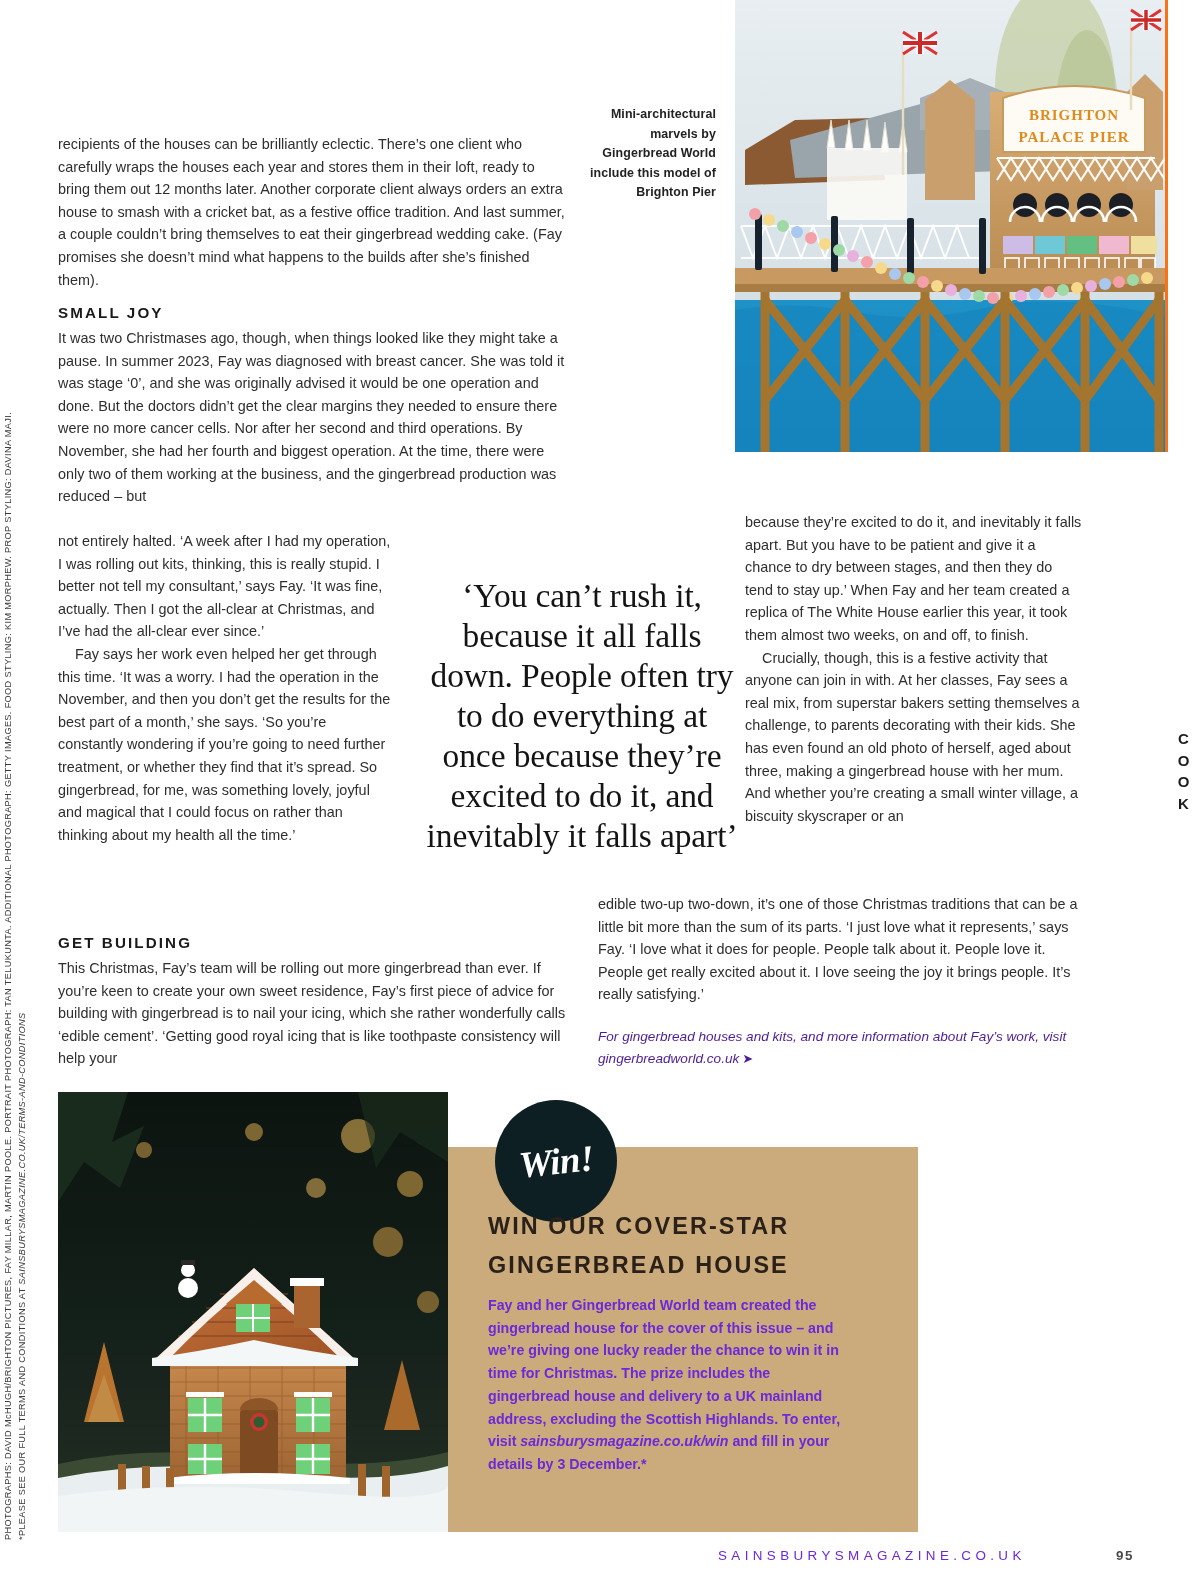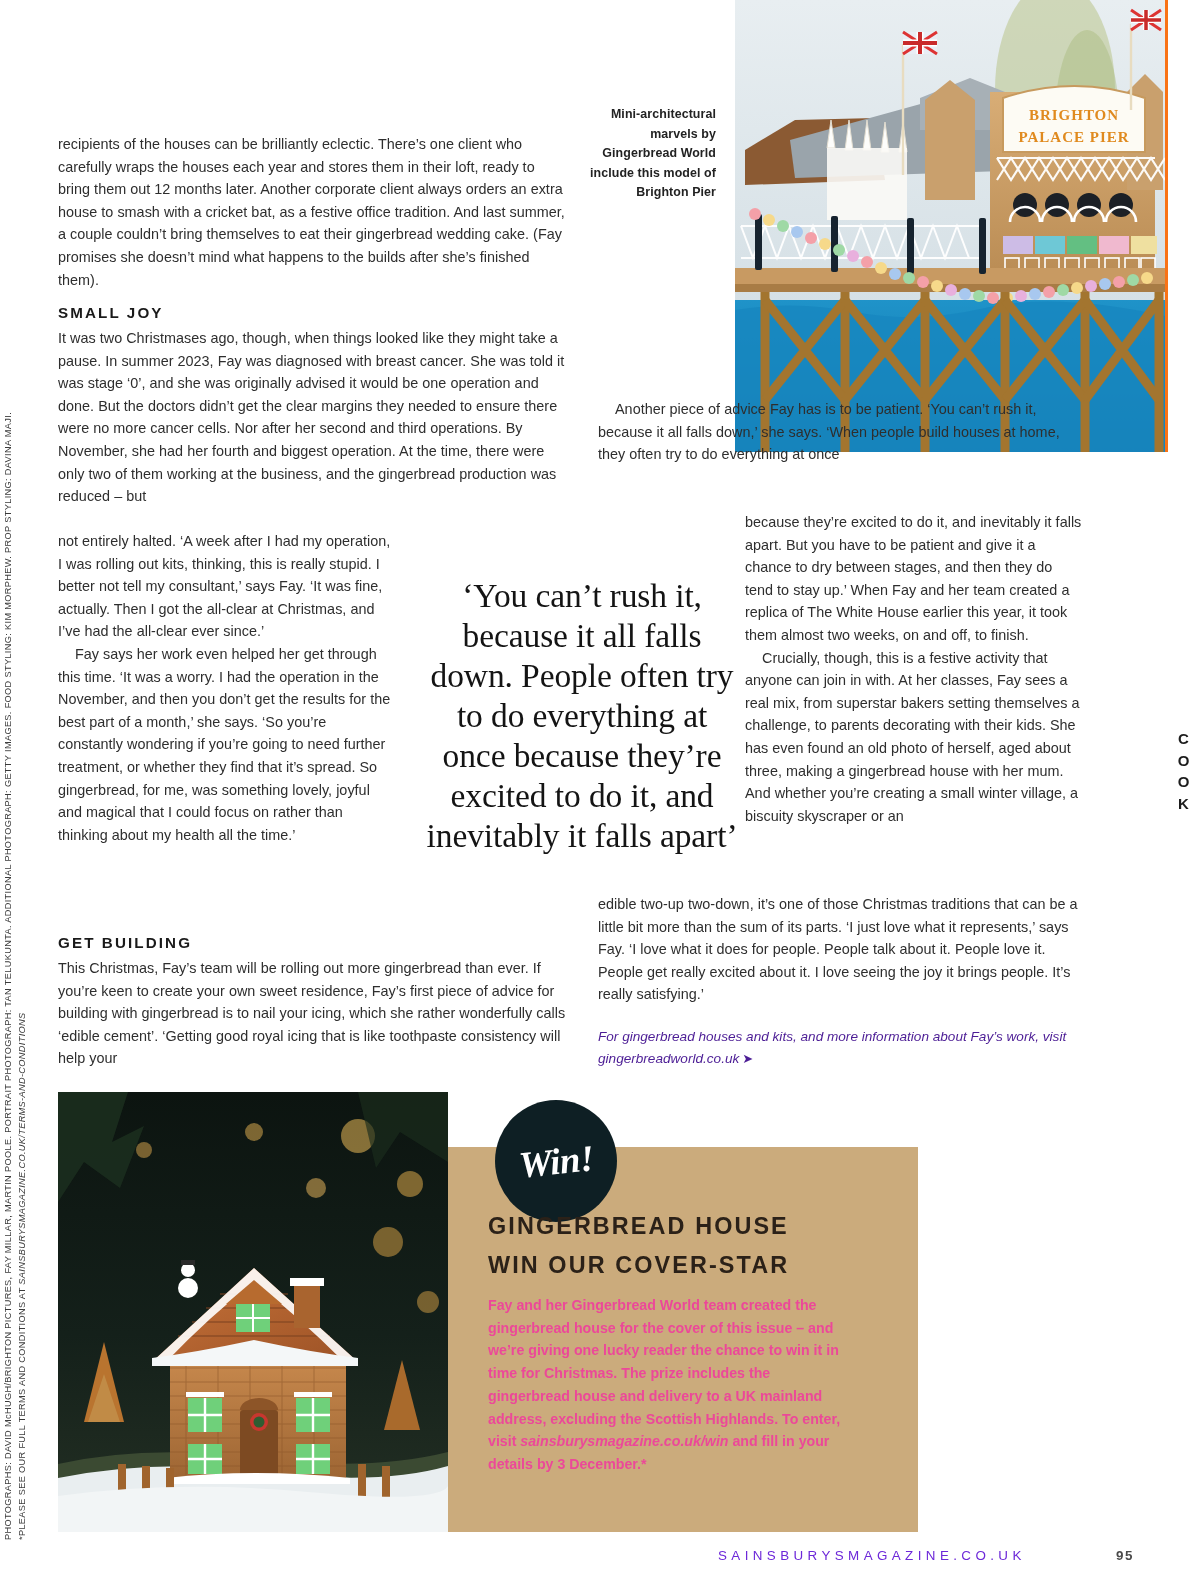--- a/index.html
+++ b/index.html
@@ -235,21 +235,21 @@
     color: #2b2118;
   }
   .win-body {
     position: absolute;
     left: 488px;
     top: 1294px;
     width: 364px;
     font-size: 14.2px;
     font-weight: 700;
     line-height: 22.7px;
-    color: #ec4899;
+    color: #6d28d9;
   }
   .win-body .ital { font-style: italic; }
 
   
   .footer-url {
     position: absolute;
     left: 718px;
     top: 1548px;
     font-size: 13.4px;
     letter-spacing: 4.4px;
@@ -459,21 +459,20 @@
 
   <div class="left-getbuilding-head">
     <h2 class="subhead">GET BUILDING</h2>
   </div>
 
   <div class="left-getbuilding-body col-text">
     <p>This Christmas, Fay’s team will be rolling out more gingerbread than ever. If you’re keen to create your own sweet residence, Fay’s first piece of advice for building with gingerbread is to nail your icing, which she rather wonderfully calls ‘edible cement’. ‘Getting good royal icing that is like toothpaste consistency will help your</p>
   </div>
 
   <div class="right-a col-text">
-    <p class="indent">Another piece of advice Fay has is to be patient. ‘You can’t rush it, because it all falls down,’ she says. ‘When people build houses at home, they often try to do everything at once</p>
   </div>
 
   <div class="right-b col-text">
     <p>because they’re excited to do it, and inevitably it falls apart. But you have to be patient and give it a chance to dry between stages, and then they do tend to stay up.’ When Fay and her team created a replica of The White House earlier this year, it took them almost two weeks, on and off, to finish.</p>
     <p class="indent">Crucially, though, this is a festive activity that anyone can join in with. At her classes, Fay sees a real mix, from superstar bakers setting themselves a challenge, to parents decorating with their kids. She has even found an old photo of herself, aged about three, making a gingerbread house with her mum. And whether you’re creating a small winter village, a biscuity skyscraper or an</p>
   </div>
 
   <div class="right-c col-text">
     <p>edible two-up two-down, it’s one of those Christmas traditions that can be a little bit more than the sum of its parts. ‘I just love what it represents,’ says Fay. ‘I love what it does for people. People talk about it. People love it. People get really excited about it. I love seeing the joy it brings people. It’s really satisfying.’</p>
   </div>
@@ -596,22 +595,22 @@
     </svg>
   </div>
 
   <div class="win-box"></div>
 
   <div class="win-badge">
     <span class="win-badge-text">Win!</span>
   </div>
 
   <div class="win-title">
+    <div>WIN OUR COVER-STAR</div>
     <div>GINGERBREAD HOUSE</div>
-    <div>WIN OUR COVER-STAR</div>
   </div>
 
   <div class="win-body">
     <span>Fay and her Gingerbread World team created the gingerbread house for the cover of this issue – and we’re giving one lucky reader the chance to win it in time for Christmas. The prize includes the gingerbread house and delivery to a UK mainland address, excluding the Scottish Highlands. To enter, visit </span><span class="ital">sainsburysmagazine.co.uk/win</span><span> and fill in your details by 3 December.*</span>
   </div>
 
   <div class="footer-url">SAINSBURYSMAGAZINE.CO.UK</div>
   <div class="footer-page">95</div>
 
 </div>

